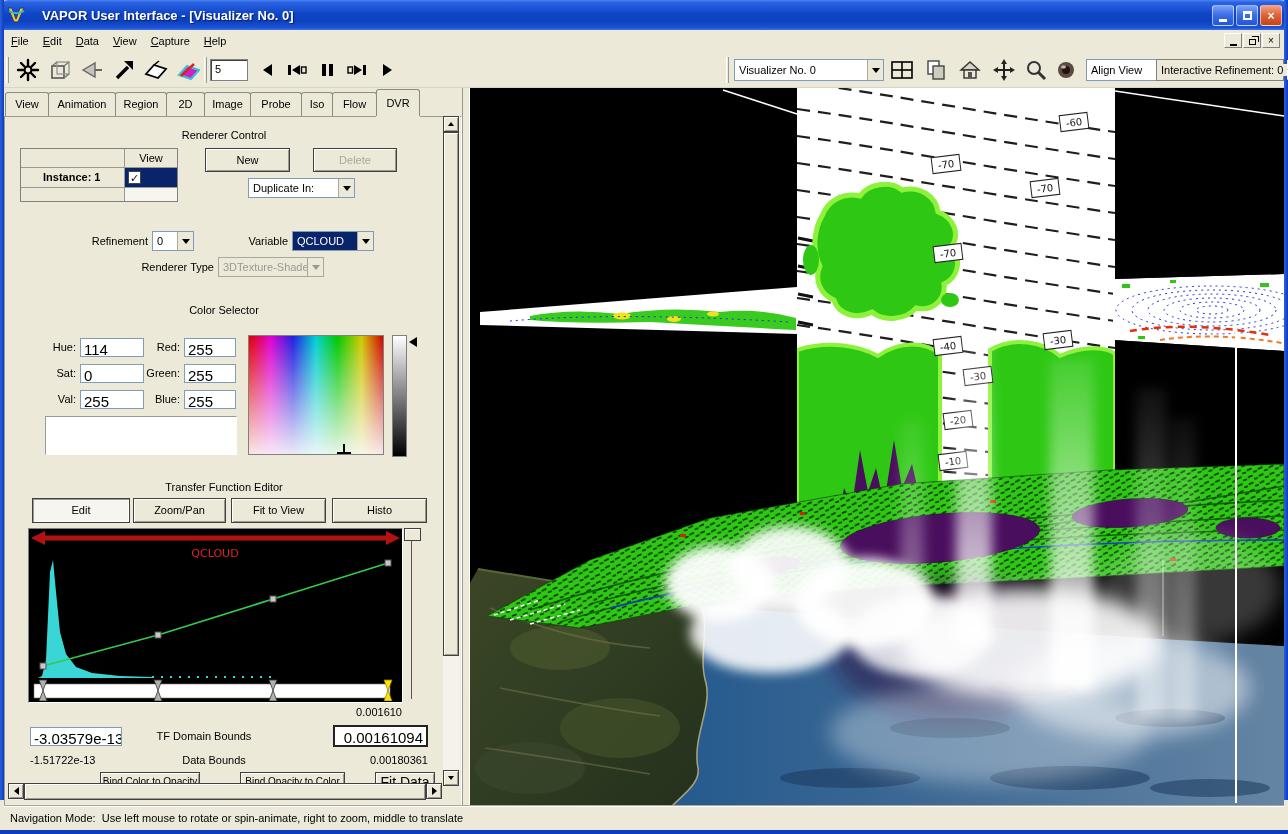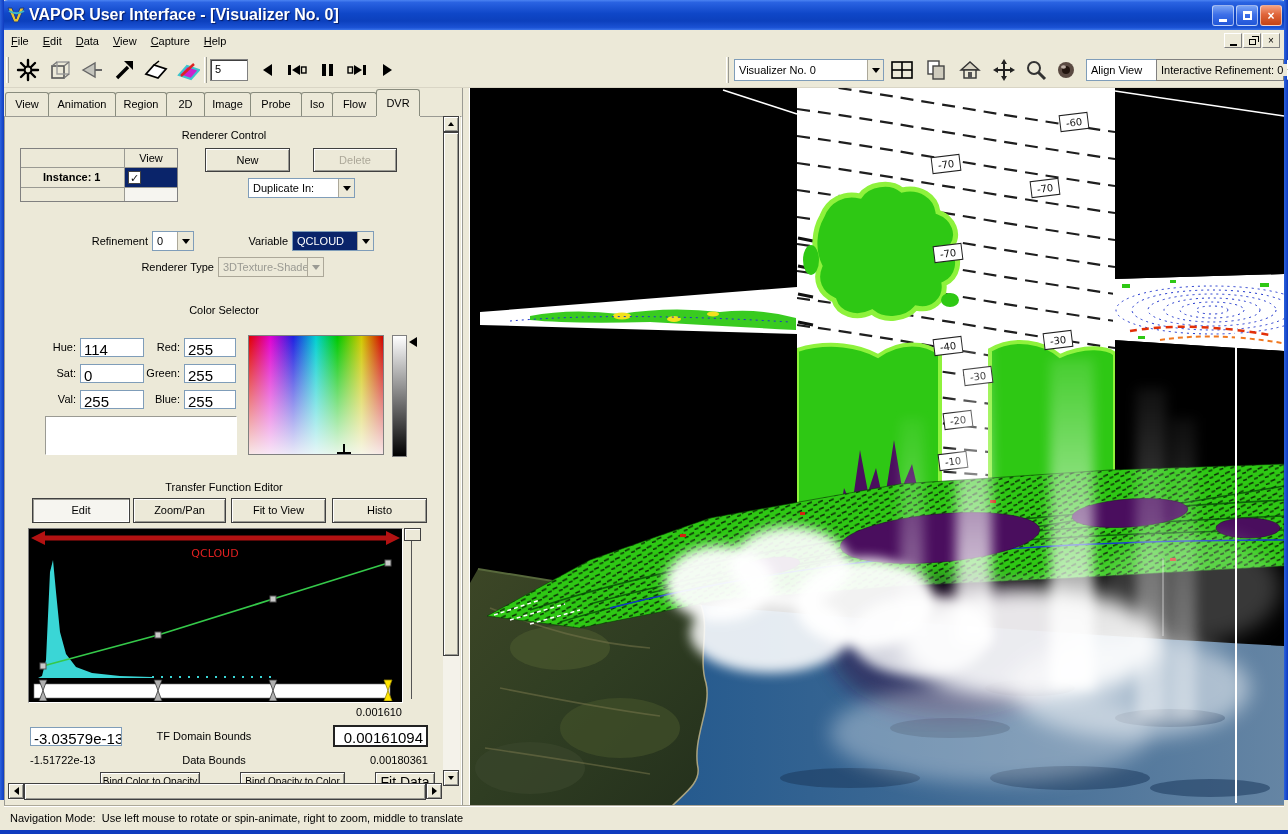--- a/index.html
+++ b/index.html
@@ -7,21 +7,21 @@
   .window{position:relative;width:1288px;height:834px;margin:0 auto;
     font-family:"Liberation Sans",sans-serif;font-size:11px;color:#000;background:#ece9d8;overflow:hidden;}
   
   .titlebar{position:absolute;left:0;top:0;width:1288px;height:30px;
     background:linear-gradient(180deg,#4b83f2 0%,#2a63e2 8%,#0f47c8 45%,#0c40bd 70%,#1b52d4 92%,#3a74ea 100%);
     border-radius:8px 8px 0 0;display:flex;align-items:center;}
   .border-l,.border-r,.border-b{position:absolute;background:linear-gradient(90deg,#2b62dd,#0f3bbf);}
   .border-l{left:0;top:30;width:4px;height:800px;}
   .border-r{left:1284px;top:30;width:4px;height:800px;}
   .border-b{left:0;top:830px;width:1288px;height:4px;background:#0f3bbf;}
-  .title-text{color:#fff;font-size:16px;font-weight:bold;text-shadow:1px 1px 1px rgba(0,0,40,.6);margin-left:4px;}
+  .title-text{color:#fff;font-size:13px;font-weight:bold;text-shadow:1px 1px 1px rgba(0,0,40,.6);margin-left:17px;}
   .app-icon{width:18px;height:18px;margin-left:7px;flex:0 0 auto;}
   .tb-btns{position:absolute;right:6px;top:5px;display:flex;gap:2px;}
   .xpbtn{width:22px;height:21px;border-radius:3px;border:1px solid rgba(255,255,255,.55);
     display:flex;align-items:center;justify-content:center;color:#fff;font-weight:bold;font-size:12px;
     background:linear-gradient(180deg,#7ba4f4,#3d6fe8 45%,#2156d8);}
   .xpbtn.close{background:linear-gradient(180deg,#f3a080,#e0653a 45%,#c44415);}
   .glyph-min{width:8px;height:3px;background:#fff;margin-top:9px;}
   .glyph-max{width:9px;height:9px;border:2px solid #fff;border-top-width:3px;}
   
   .menubar{position:absolute;left:4px;top:30px;width:1280px;height:22px;background:#ece9d8;display:flex;align-items:center;}

